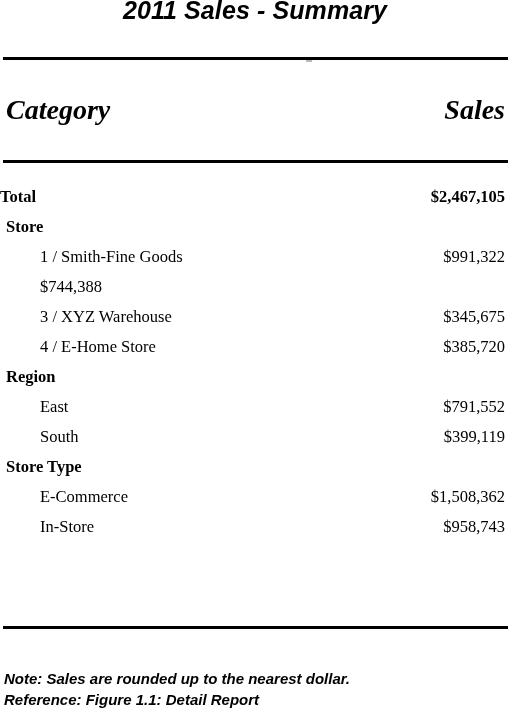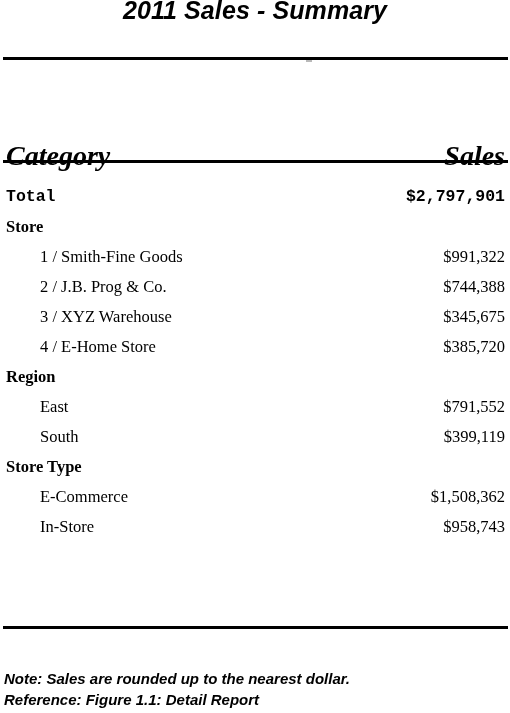--- a/index.html
+++ b/index.html
@@ -72,21 +72,21 @@
     justify-content: space-between;
     align-items: baseline;
     font-family: "Liberation Serif", serif;
     font-weight: bold;
     font-style: italic;
     font-size: 28px;
     line-height: 32px;
     gap: 40px;
   }
   .col-header .col-cat { text-align: left; }
-  .col-header .col-sales { text-align: right; margin-top: 46px; }
+  .col-header .col-sales { text-align: right; }
 
   
   .table-body {
     position: absolute;
     left: 0;
     top: 181px;
     width: 510px;
   }
   .row {
     position: relative;
@@ -95,24 +95,23 @@
     align-items: center;
     justify-content: space-between;
     font-size: 16.5px;
     line-height: 20px;
   }
   .row .label  { text-align: left; white-space: nowrap; }
   .row .value  { text-align: right; white-space: nowrap; }
 
   
   .row-total {
-    padding: 0 5px 0 6px;
+    padding: 0 5px 0 0;
     font-weight: bold;
     height: 31px;
-    font-family: Liberation Mono, monospace;
   }
   .row-total .value { font-weight: bold; }
 
   
   .row-group {
     padding: 0 20px 0 6px;
     font-weight: bold;
     height: 30px;
   }
   .row-group .value { visibility: hidden; }
@@ -151,33 +150,32 @@
     <span class="col-cat">Category</span>
     <span class="col-sales">Sales</span>
   </div>
 
   <div class="rule rule-header"></div>
 
   <div class="table-body">
 
     <div class="row row-total">
       <span class="label">Total</span>
-      <span class="value">$2,797,901</span>
+      <span class="value">$2,467,105</span>
     </div>
 
     <div class="row row-group">
       <span class="label">Store</span>
       <span class="value"></span>
     </div>
     <div class="row row-detail">
       <span class="label">1 / Smith-Fine Goods</span>
       <span class="value">$991,322</span>
     </div>
     <div class="row row-detail">
-      <span class="label">2 / J.B. Prog &amp; Co.</span>
       <span class="value">$744,388</span>
     </div>
     <div class="row row-detail">
       <span class="label">3 / XYZ Warehouse</span>
       <span class="value">$345,675</span>
     </div>
     <div class="row row-detail">
       <span class="label">4 / E-Home Store</span>
       <span class="value">$385,720</span>
     </div>

